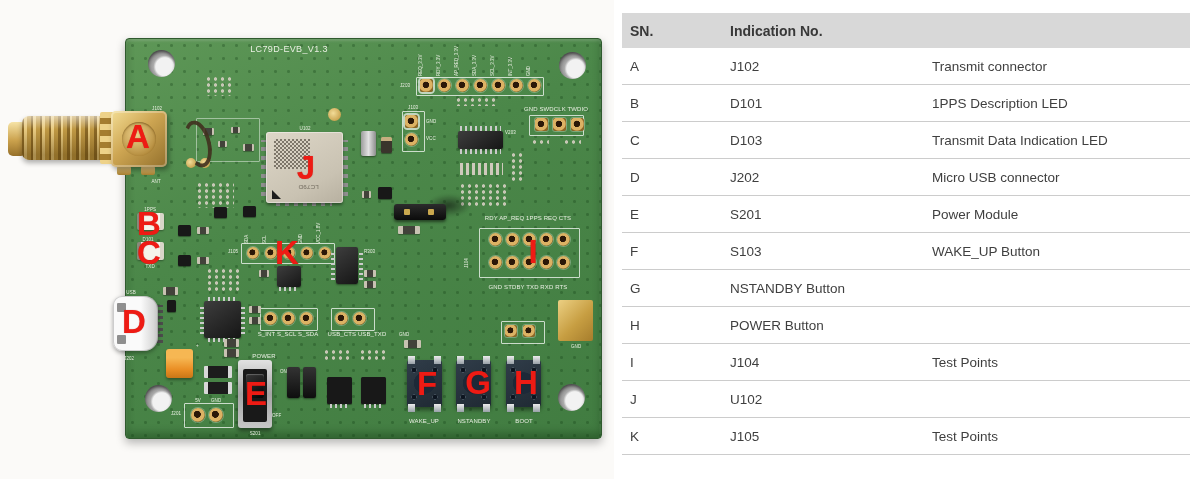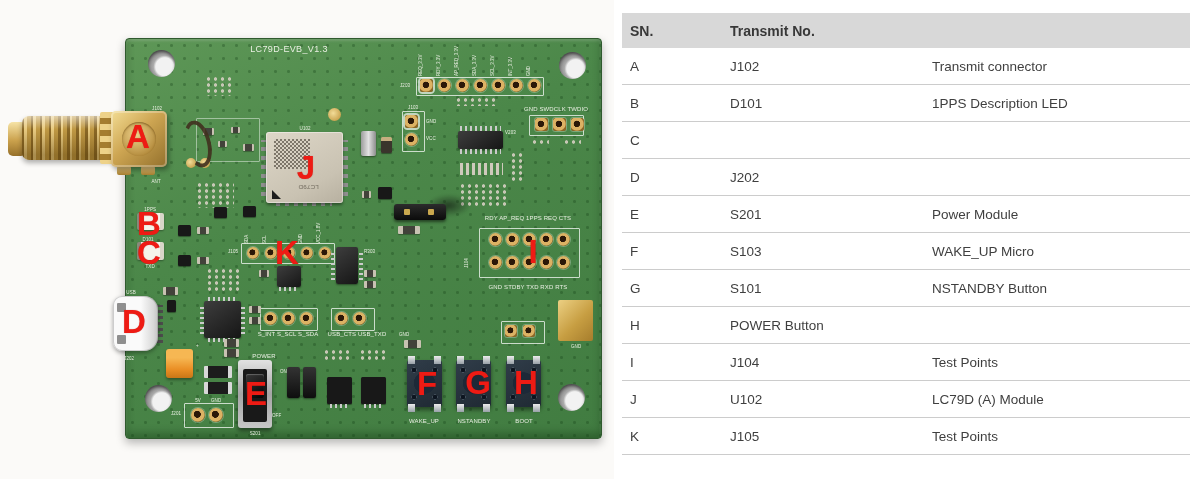--- a/index.html
+++ b/index.html
@@ -395,68 +395,69 @@
   <span class="marker" style="left:478px;top:383px;">G</span>
   <span class="marker" style="left:526px;top:383px;">H</span>
   <span class="marker" style="left:533px;top:252px;">I</span>
   <span class="marker" style="left:306px;top:168px;">J</span>
   <span class="marker" style="left:287px;top:253px;">K</span>
 </div>
 
 <div class="tpanel">
   <div class="thead">
     <div class="tc0">SN.</div>
-    <div class="tc1">Transmit No.</div>
+    <div class="tc1">Indication No.</div>
   </div>
   <div>
       <div class="trow">
         <div class="tc0">A</div>
         <div class="tc1">J102</div>
         <div class="tc2">Transmit connector</div>
       </div>
       <div class="trow">
         <div class="tc0">B</div>
         <div class="tc1">D101</div>
         <div class="tc2">1PPS Description LED</div>
       </div>
       <div class="trow">
         <div class="tc0">C</div>
+        <div class="tc1">D103</div>
+        <div class="tc2">Transmit Data Indication LED</div>
       </div>
       <div class="trow">
         <div class="tc0">D</div>
         <div class="tc1">J202</div>
+        <div class="tc2">Micro USB connector</div>
       </div>
       <div class="trow">
         <div class="tc0">E</div>
         <div class="tc1">S201</div>
         <div class="tc2">Power Module</div>
       </div>
       <div class="trow">
         <div class="tc0">F</div>
         <div class="tc1">S103</div>
-        <div class="tc2">WAKE_UP Micro</div>
+        <div class="tc2">WAKE_UP Button</div>
       </div>
       <div class="trow">
         <div class="tc0">G</div>
-        <div class="tc1">S101</div>
         <div class="tc2">NSTANDBY Button</div>
       </div>
       <div class="trow">
         <div class="tc0">H</div>
         <div class="tc2">POWER Button</div>
       </div>
       <div class="trow">
         <div class="tc0">I</div>
         <div class="tc1">J104</div>
         <div class="tc2">Test Points</div>
       </div>
       <div class="trow">
         <div class="tc0">J</div>
         <div class="tc1">U102</div>
-        <div class="tc2">LC79D (A) Module</div>
       </div>
       <div class="trow">
         <div class="tc0">K</div>
         <div class="tc1">J105</div>
         <div class="tc2">Test Points</div>
       </div>
     </div>
 </div>
 
 </body></html>

